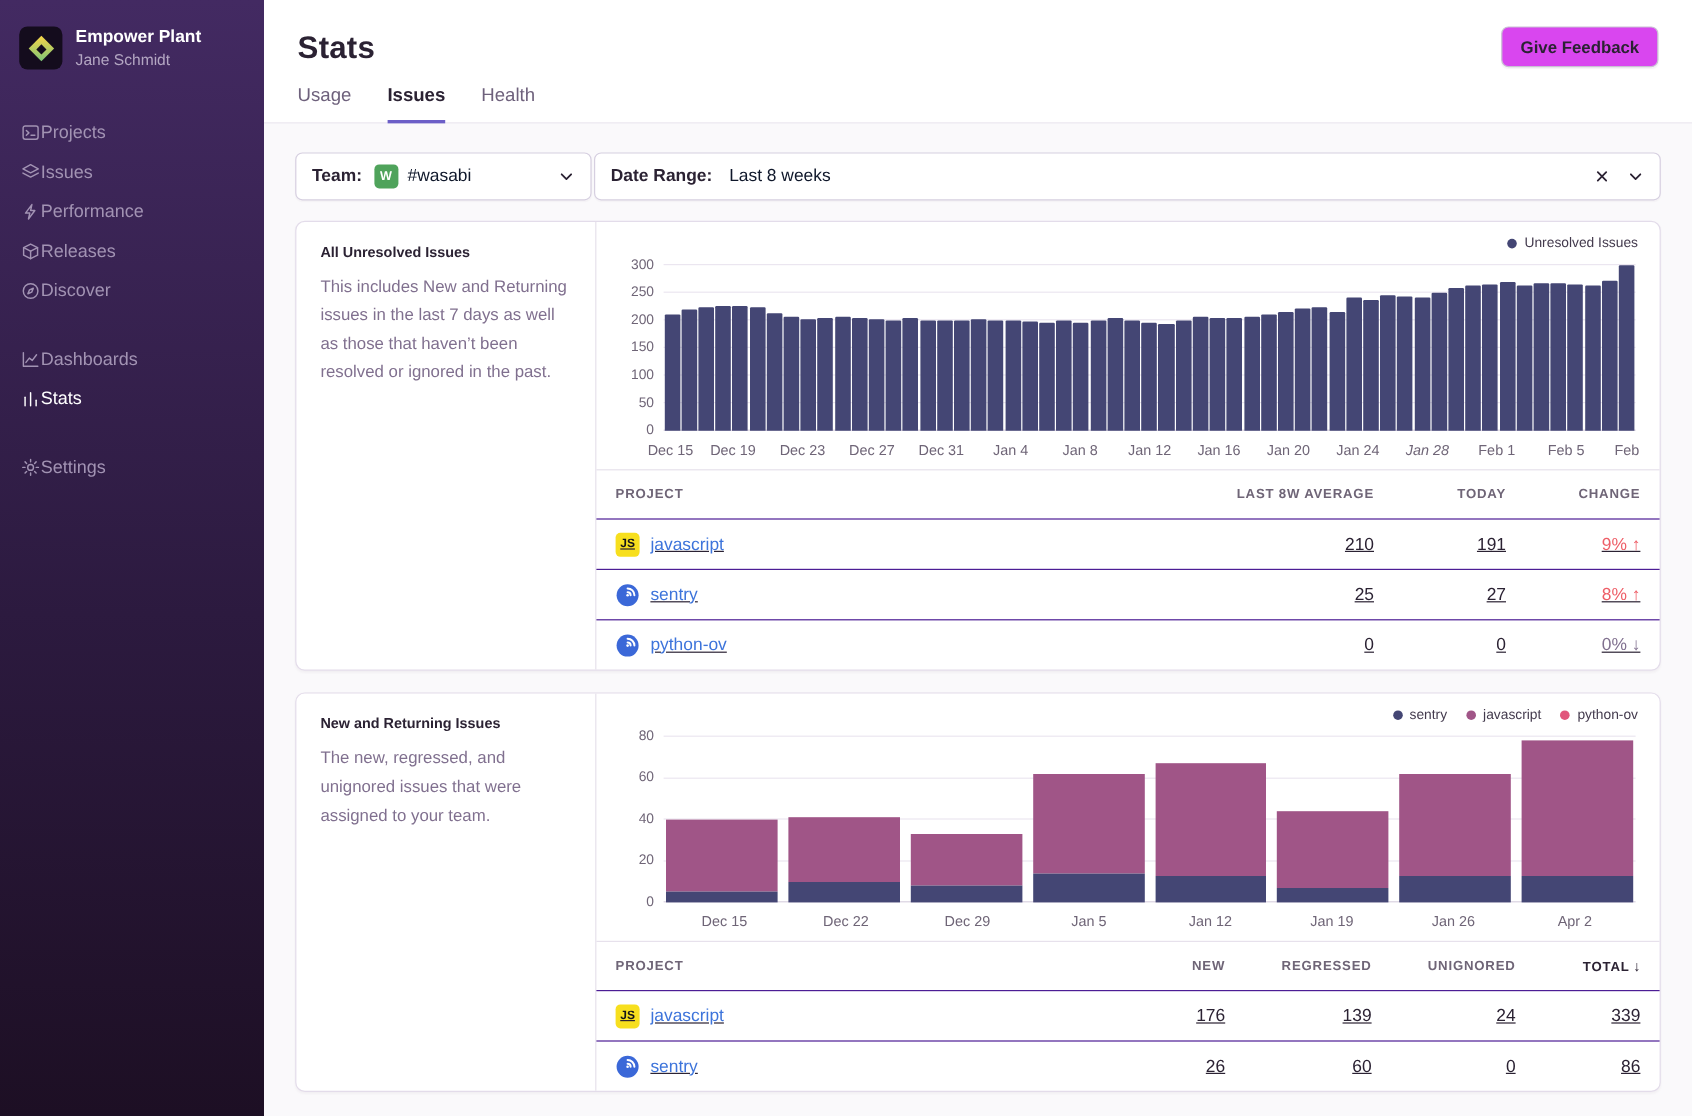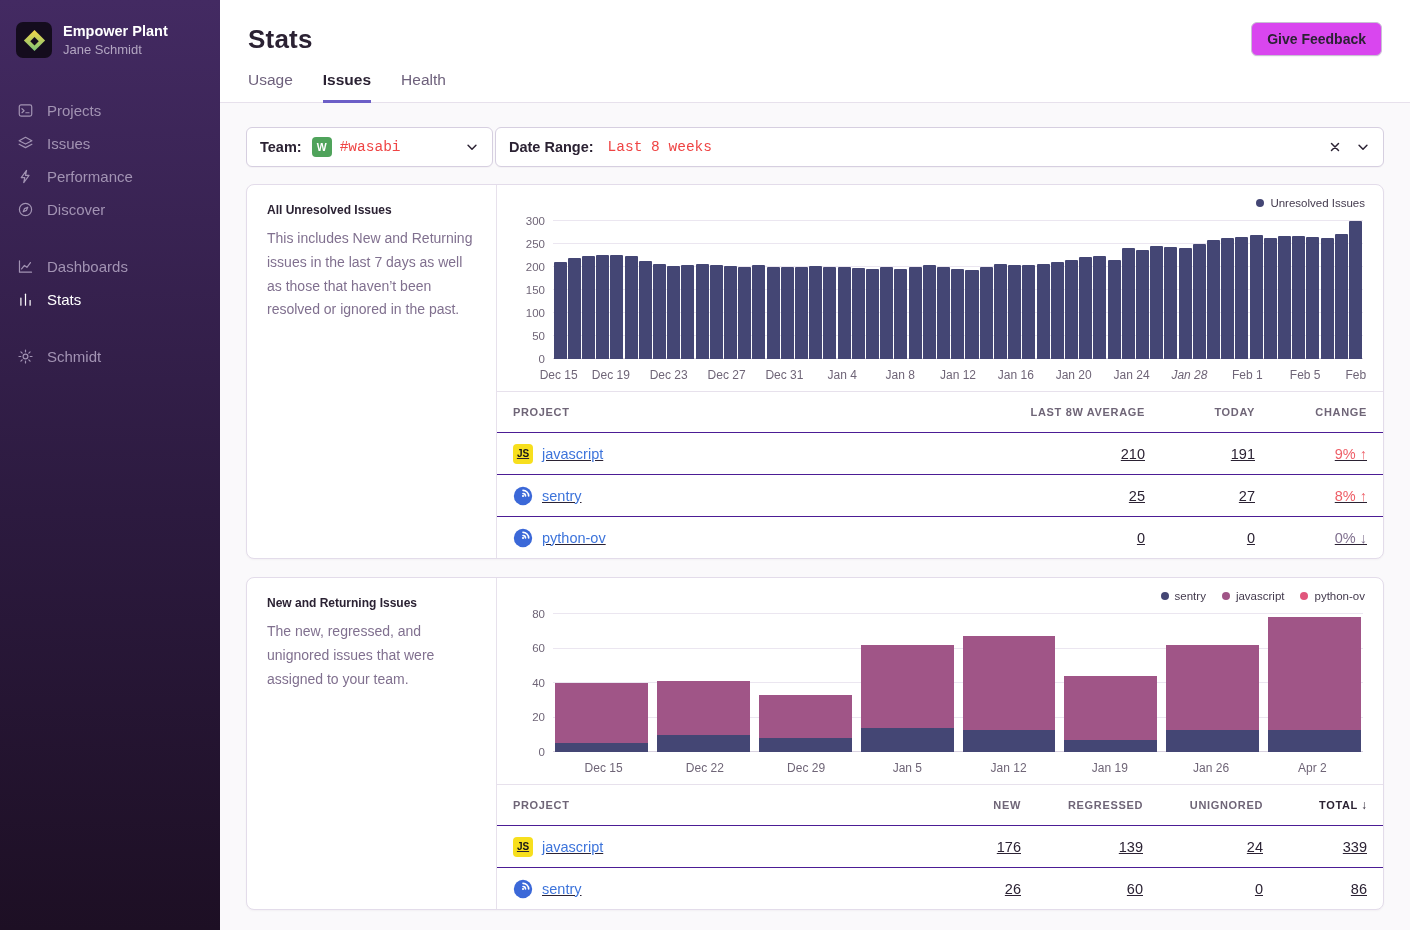--- a/index.html
+++ b/index.html
@@ -21,21 +21,21 @@
   .org { display:flex; align-items:center; gap:11px; padding:12px 16px; cursor:pointer; }
   .logo { width:36px; height:36px; border-radius:7px; background:#140c1d;
           display:flex; align-items:center; justify-content:center; flex-shrink:0; }
   .diamond { width:15px; height:15px; transform:rotate(45deg);
              background:linear-gradient(135deg,#f8d548,#7cc578);
              display:flex; align-items:center; justify-content:center; }
   .diamond-hole { width:6px; height:6px; background:#140c1d; }
   .org-name { color:#fff; font-weight:700; font-size:14.5px; line-height:1.2; }
   .org-user { color:#b3a6c2; font-size:13px; margin-top:2px; }
   .nav-group { margin-top:24px; display:flex; flex-direction:column; }
-  .nav-item { display:flex; align-items:center; gap:13px; padding:8px 17px;
+  .nav-item { display:flex; align-items:center; padding:8px 17px;
               font-size:15px; color:#a293b3; cursor:pointer; }
   .nav-item.active { color:#fff; }
   .nav-icon { display:flex; }
   .nav-icon svg { width:17px; height:17px; fill:none; stroke:currentColor;
                   stroke-width:1.7; stroke-linecap:round; stroke-linejoin:round; }
 
   
   main { flex:1; display:flex; flex-direction:column; min-width:0; }
   .topbar { background:#fff; padding:22px 28px 0; border-bottom:1px solid #e7e1ec; }
   .title-row { display:flex; align-items:center; justify-content:space-between; }
@@ -55,21 +55,21 @@
   .filter { background:#fff; border:1px solid #d6cfe0; border-radius:6px; height:40px;
             display:flex; align-items:center; padding:0 13px; font-size:14.5px;
             cursor:pointer; box-shadow:0 1px 1px rgba(50,35,70,.03); }
   .filter.team { width:247px; }
   .filter.date { flex:1; }
   .flabel { font-weight:700; margin-right:10px; }
   .filter.date .flabel { margin-right:14px; }
   .team-badge { width:20px; height:20px; border-radius:4px; background:#4fa35b; color:#fff;
                 font-size:10.5px; font-weight:700; display:flex; align-items:center;
                 justify-content:center; margin-right:8px; }
-  .fvalue { color:#ef4444;font-family:Liberation Mono, monospace; }
+  .fvalue { color:#0f172a; }
   .chev, .clear { display:flex; align-items:center; }
   .chev { margin-left:auto; }
   .filter.date .clear { margin-left:auto; margin-right:14px; }
   .filter.date .chev { margin-left:0; }
   .chev svg, .clear svg { width:14px; height:14px; fill:none; stroke:#2b2233;
                           stroke-width:1.7; stroke-linecap:round; stroke-linejoin:round; }
 
   
   .card { background:#fff; border:1px solid #e3dcea; border-radius:8px; display:flex;
           margin-bottom:18px; box-shadow:0 1px 2px rgba(43,34,51,.04); }
@@ -163,20 +163,30 @@
           <span class="nav-icon">
             <svg viewBox="0 0 24 24">
               <path d="M13.5 3.5L6 13.5h5l-1.5 7L17 10.5h-5z"></path>
             </svg>
           </span>
           <span class="nav-label">Performance</span>
         </div>
         <div class="nav-item">
           <span class="nav-icon">
             <svg viewBox="0 0 24 24">
+              <path d="M3.8 7.6L12 3.4l8.2 4.2v8.8L12 20.6l-8.2-4.2z"></path>
+              <path d="M3.8 7.6L12 11.8l8.2-4.2"></path>
+              <path d="M12 11.8v8.8"></path>
+            </svg>
+          </span>
+          <span class="nav-label">Releases</span>
+        </div>
+        <div class="nav-item">
+          <span class="nav-icon">
+            <svg viewBox="0 0 24 24">
               <circle cx="12" cy="12" r="8.6"></circle>
               <path d="M15.2 8.8l-1.9 4.5-4.5 1.9 1.9-4.5z"></path>
             </svg>
           </span>
           <span class="nav-label">Discover</span>
         </div>
       </div>
       <div class="nav-group">
         <div class="nav-item">
           <span class="nav-icon">
@@ -199,21 +209,21 @@
         </div>
       </div>
       <div class="nav-group">
         <div class="nav-item">
           <span class="nav-icon">
             <svg viewBox="0 0 24 24">
               <circle cx="12" cy="12" r="3.4"></circle>
               <path d="M12 2.8v2.6M12 18.6v2.6M2.8 12h2.6M18.6 12h2.6M5.5 5.5l1.8 1.8M16.7 16.7l1.8 1.8M18.5 5.5l-1.8 1.8M7.3 16.7l-1.8 1.8"></path>
             </svg>
           </span>
-          <span class="nav-label">Schmidt</span>
+          <span class="nav-label">Settings</span>
         </div>
       </div>
     </nav>
 </aside>
 
 <main>
   <div class="topbar">
     <div class="title-row">
       <h1>Stats</h1>
       <button class="feedback">Give Feedback</button>

